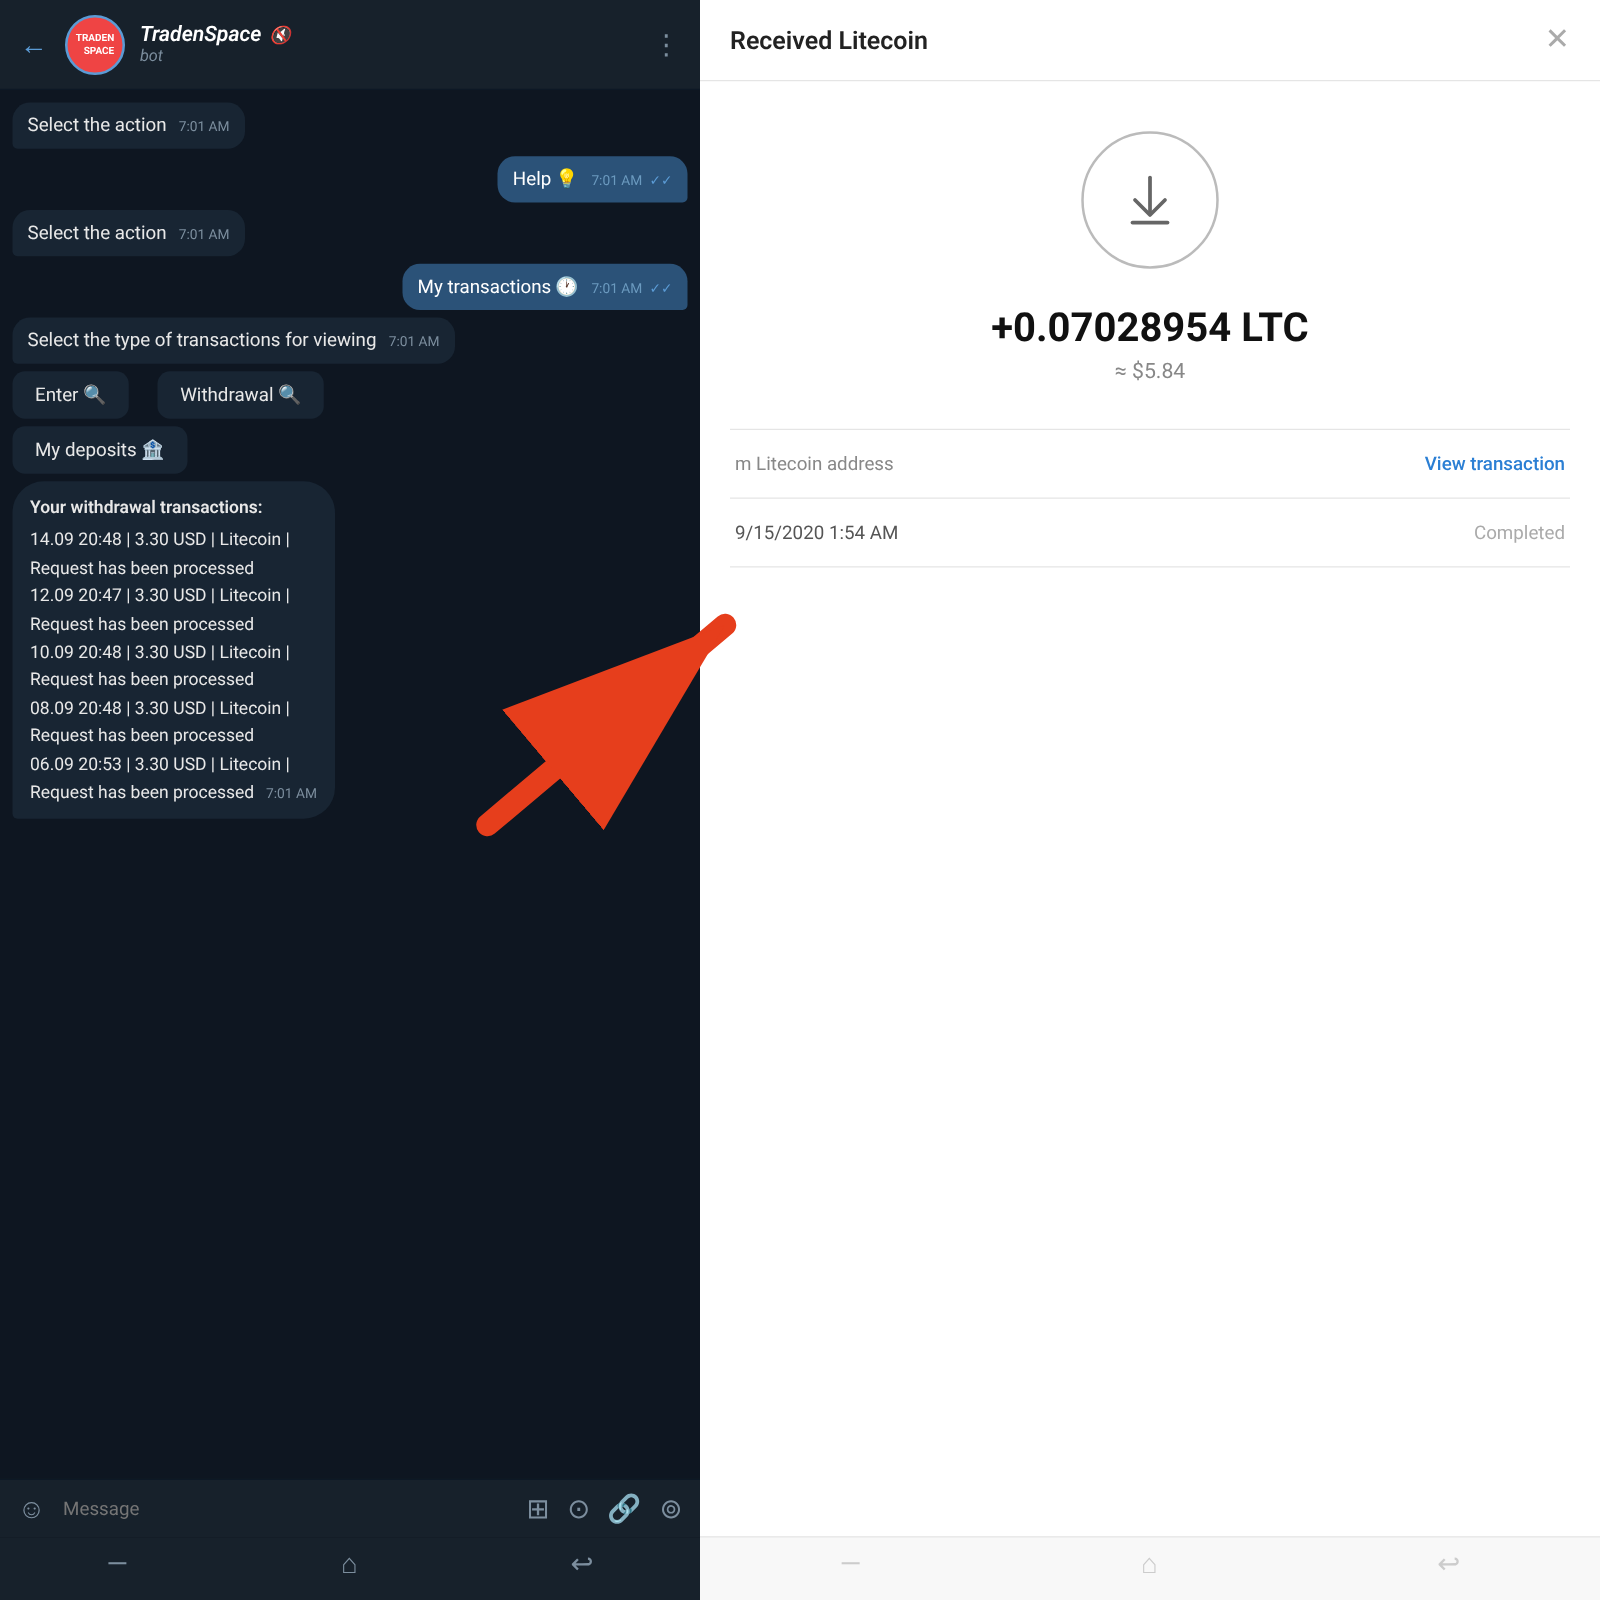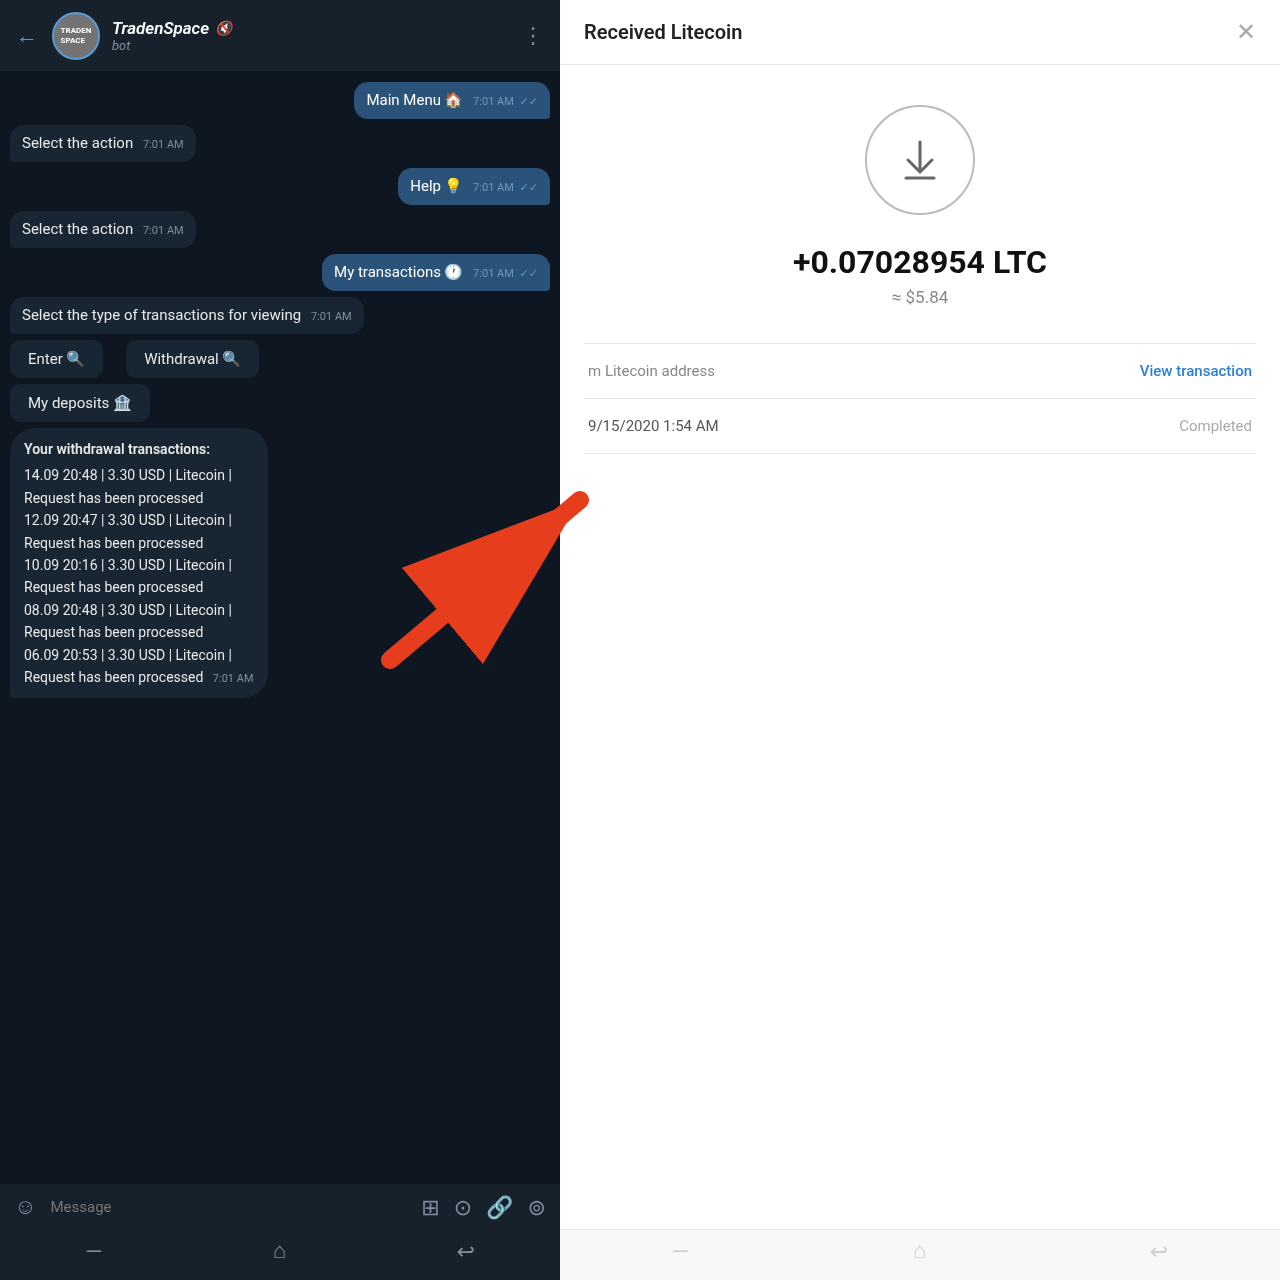--- a/index.html
+++ b/index.html
@@ -34,29 +34,29 @@
     .back-arrow {
       color: #5b9bd5;
       font-size: 22px;
       margin-right: 14px;
       cursor: pointer;
     }
     .avatar {
       width: 48px;
       height: 48px;
       border-radius: 50%;
-      background: #737373;
+      background: #ef4444;
       border: 2px solid #5b9bd5;
       display: flex;
       align-items: center;
       justify-content: center;
       margin-right: 12px;
       font-size: 10px;
       color: #fff;
-      text-align: left;
+      text-align: right;
       line-height: 1.2;
       flex-shrink: 0;
     }
     .avatar-inner {
       font-size: 8px;
       font-weight: bold;
       color: #fff;
     }
     .chat-info {
       flex: 1;
@@ -358,27 +358,20 @@
           <span>TradenSpace</span>
           <span class="mute-icon">🔇</span>
         </div>
         <div class="chat-status">bot</div>
       </div>
       <span class="more-icon">⋮</span>
     </div>
 
     <div class="messages-area">
 
-      <div class="msg-row outgoing">
-        <div class="bubble outgoing">
-          <span>Main Menu 🏠</span>
-          <span class="msg-time outgoing">7:01 AM</span>
-          <span class="checkmarks">✓✓</span>
-        </div>
-      </div>
 
       <div class="msg-row incoming">
         <div class="bubble incoming">
           <span>Select the action</span>
           <span class="msg-time">7:01 AM</span>
         </div>
       </div>
 
       <div class="msg-row outgoing">
         <div class="bubble outgoing">
@@ -418,21 +411,21 @@
         </div>
       </div>
 
       <div class="msg-row incoming">
         <div class="transactions-bubble">
           <div style="font-weight:600; margin-bottom:4px;">Your withdrawal transactions:</div>
           <div>14.09 20:48 | 3.30 USD | Litecoin |</div>
           <div>Request has been processed</div>
           <div>12.09 20:47 | 3.30 USD | Litecoin |</div>
           <div>Request has been processed</div>
-          <div>10.09 20:16 | 3.30 USD | Litecoin |</div>
+          <div>10.09 20:48 | 3.30 USD | Litecoin |</div>
           <div>Request has been processed</div>
           <div>08.09 20:48 | 3.30 USD | Litecoin |</div>
           <div>Request has been processed</div>
           <div>06.09 20:53 | 3.30 USD | Litecoin |</div>
           <div>Request has been processed <span class="msg-time">7:01 AM</span></div>
         </div>
       </div>
 
     </div>
 

